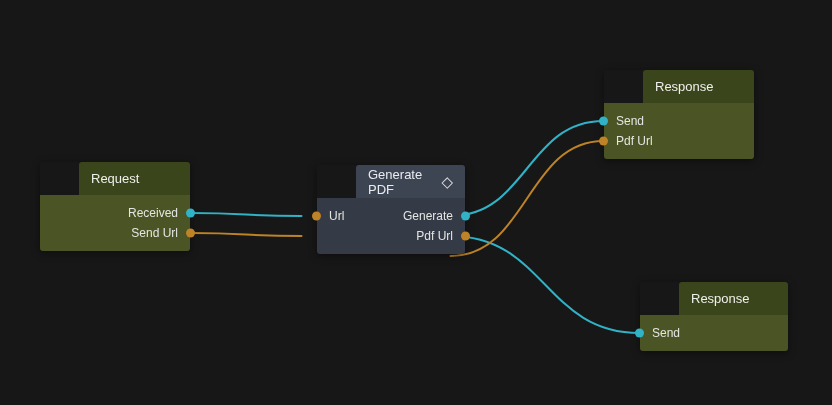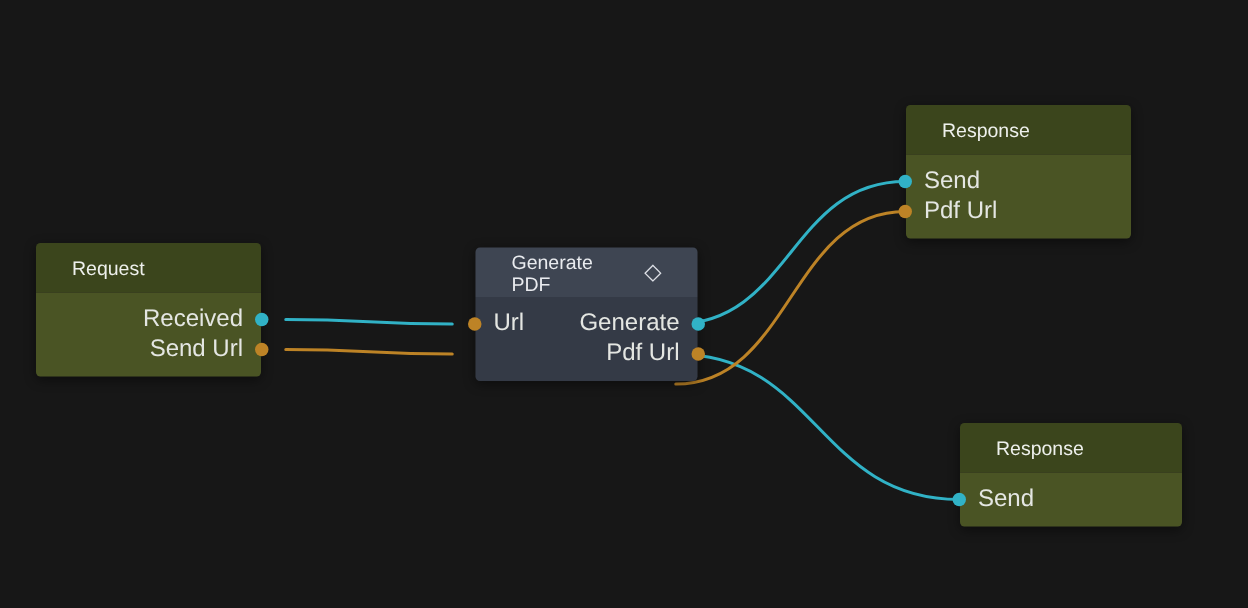--- a/index.html
+++ b/index.html
@@ -14,41 +14,41 @@
     position:relative;width:832px;height:405px;overflow:hidden;
     background:var(--bg);
   }
   .edges{position:absolute;left:0;top:0;width:832px;height:405px;pointer-events:none;}
   .node{
     position:absolute;border-radius:3px;color:var(--text);
     box-shadow:0 2px 8px rgba(0,0,0,.45);
   }
   .node-header{
     height:33px;display:flex;align-items:center;gap:8px;
-    padding:0 24px;border-radius:3px 3px 0 0;font-size:13px;color:#eef0ec;
+    padding:0 12px;border-radius:3px 3px 0 0;font-size:13px;color:#eef0ec;margin-left:39px;
   }
   .node-body{padding:8px 0;border-radius:0 0 3px 3px;}
   .green .node-header{background:var(--green-header);}
   .green .node-body{background:var(--green-body);}
   .gray .node-header{background:var(--gray-header);color:#e9ebef;}
   .gray .node-body{background:var(--gray-body);}
-  .row{position:relative;height:20px;display:flex;align-items:center;padding:0 12px;font-size:16px;}
+  .row{position:relative;height:20px;display:flex;align-items:center;padding:0 12px;font-size:12px;}
   .label{white-space:nowrap;color:var(--text);}
   .label.left{margin-right:auto;}
   .label.right{margin-left:auto;}
   .port{
     position:absolute;width:9px;height:9px;border-radius:50%;
     top:50%;transform:translateY(-50%);cursor:crosshair;
   }
   .port.in{left:-5px;}
   .port.out{right:-5px;}
   .port[data-color="teal"]{background:var(--teal);}
   .port[data-color="orange"]{background:var(--orange);}
   .diamond{margin-left:auto;font-size:15px;line-height:1;color:#dfe2e8;}
-  #n-request{left:24px;top:162px;width:150px;}
+  #n-request{left:40px;top:162px;width:150px;}
   #n-generate-pdf{left:317px;top:165px;width:148px;}
   #n-response-top{left:604px;top:70px;width:150px;}
   #n-response-bottom{left:640px;top:282px;width:148px;}
 </style>
 </head>
 <body>
 
 <div class="canvas">
 
   <svg class="edges">

